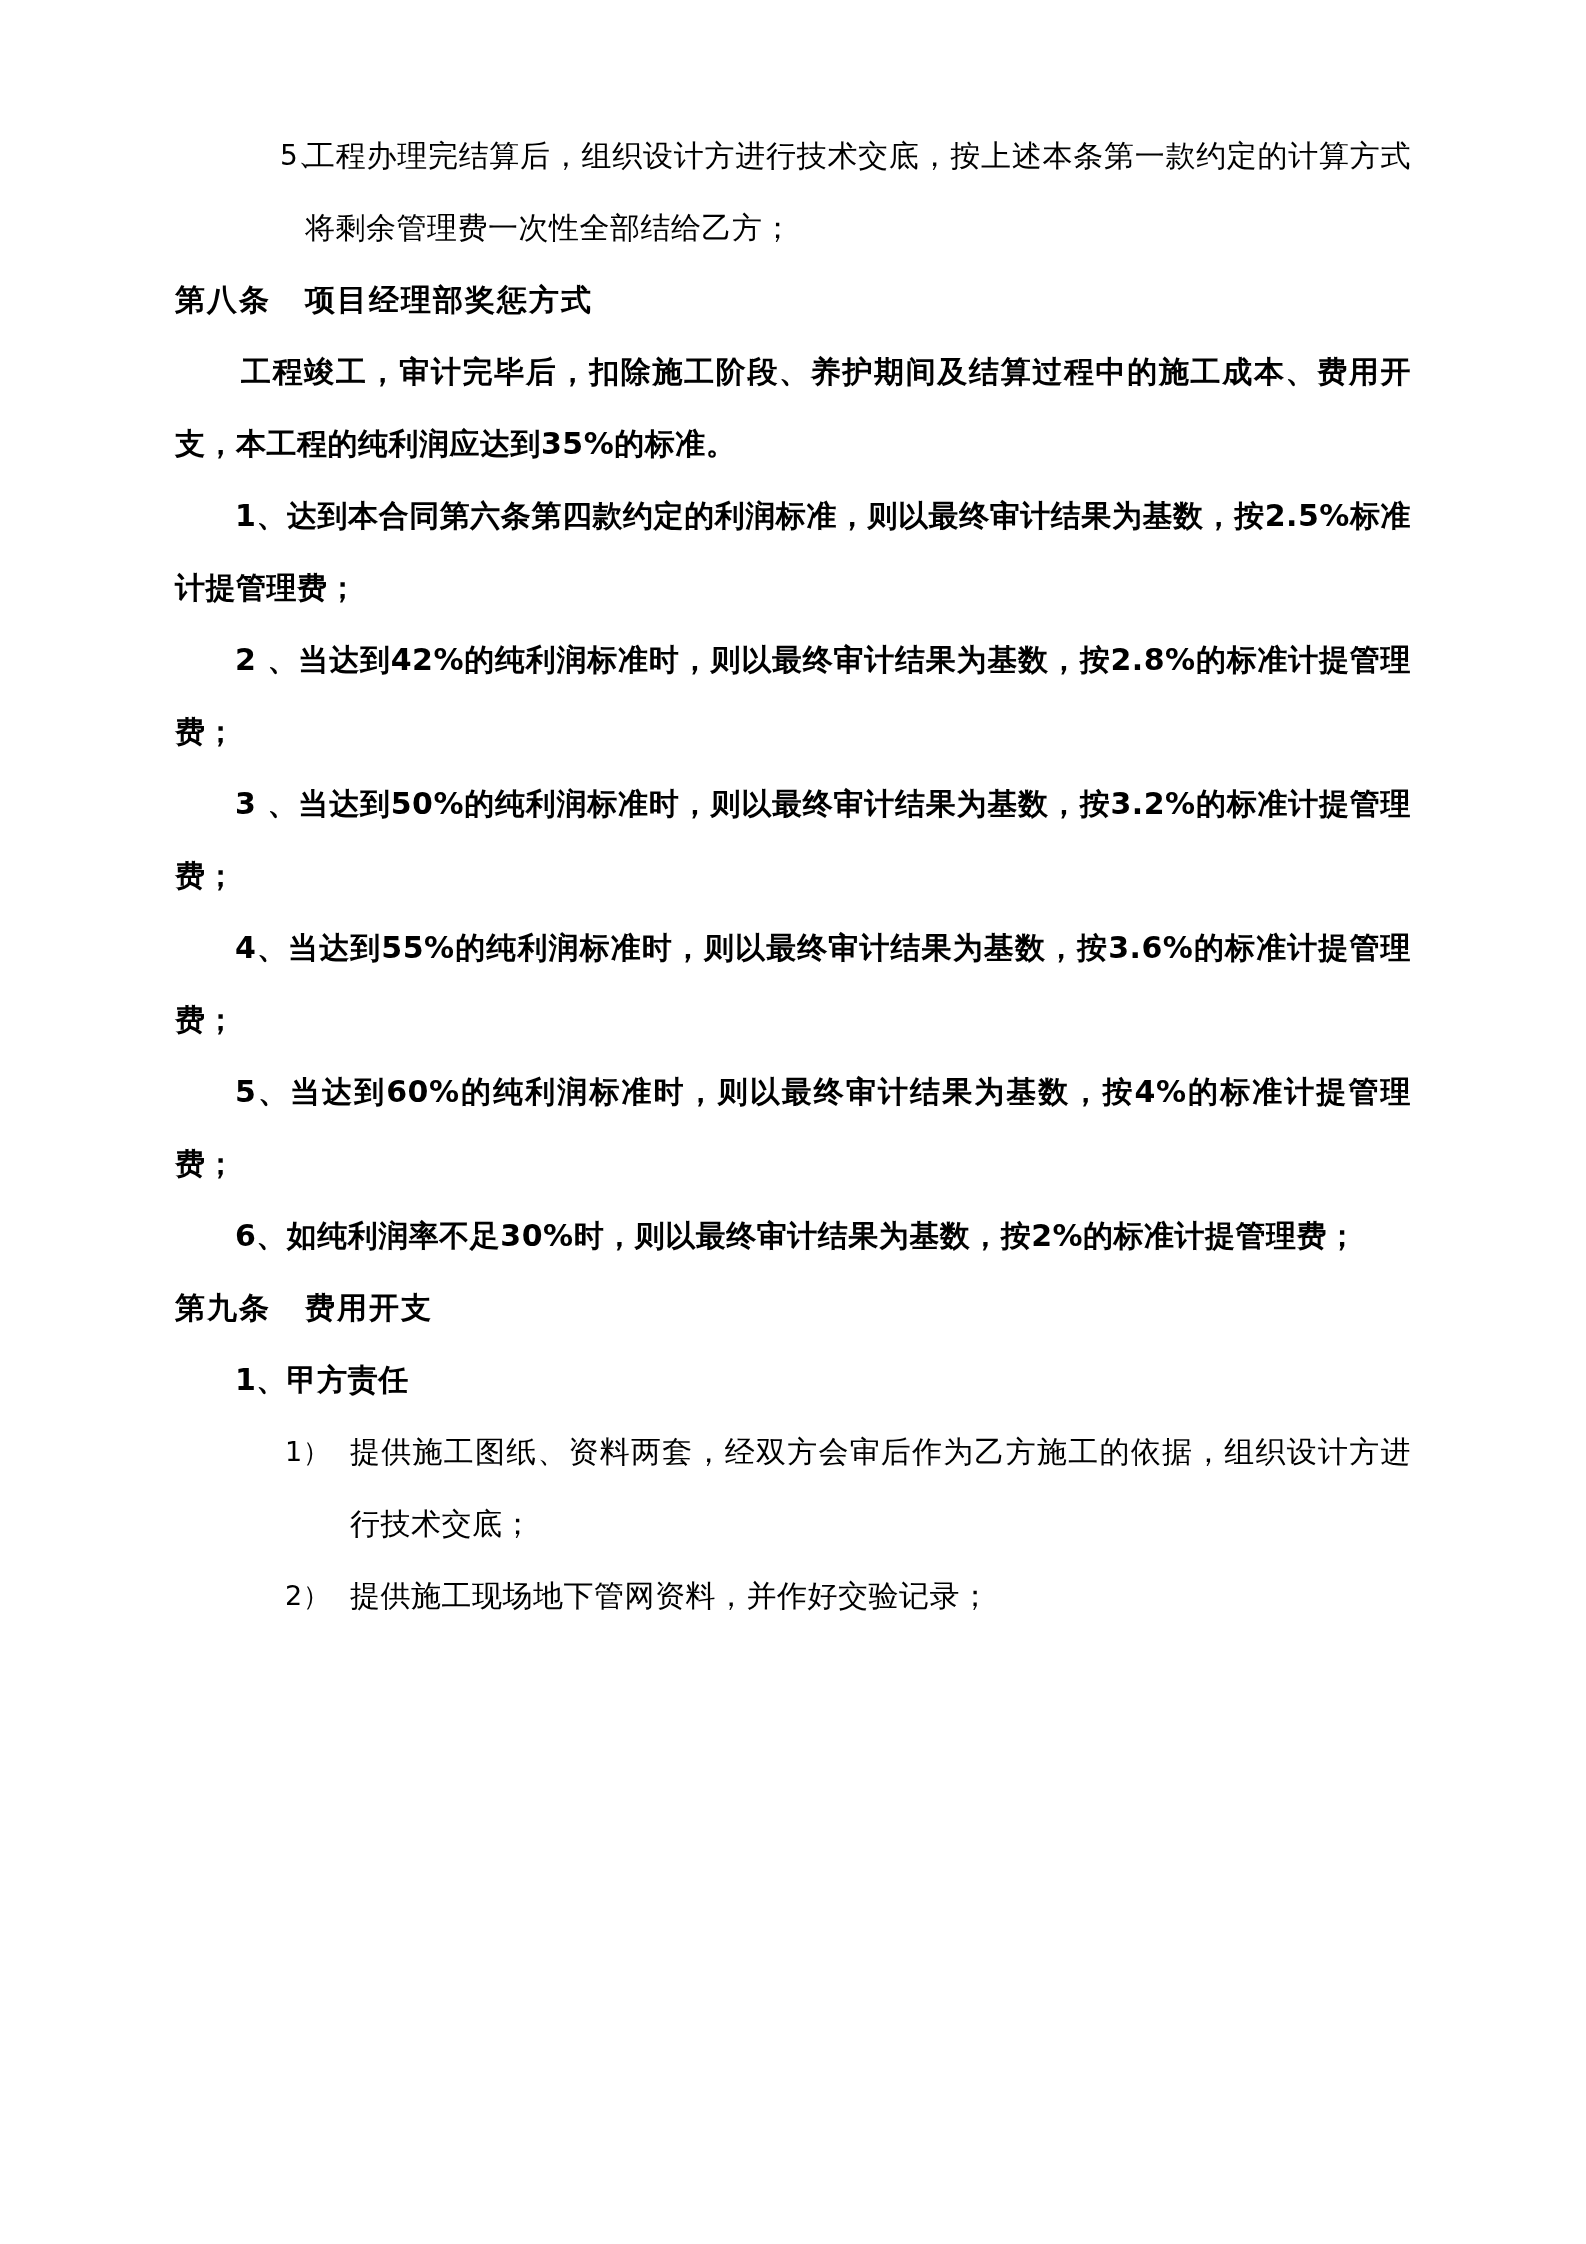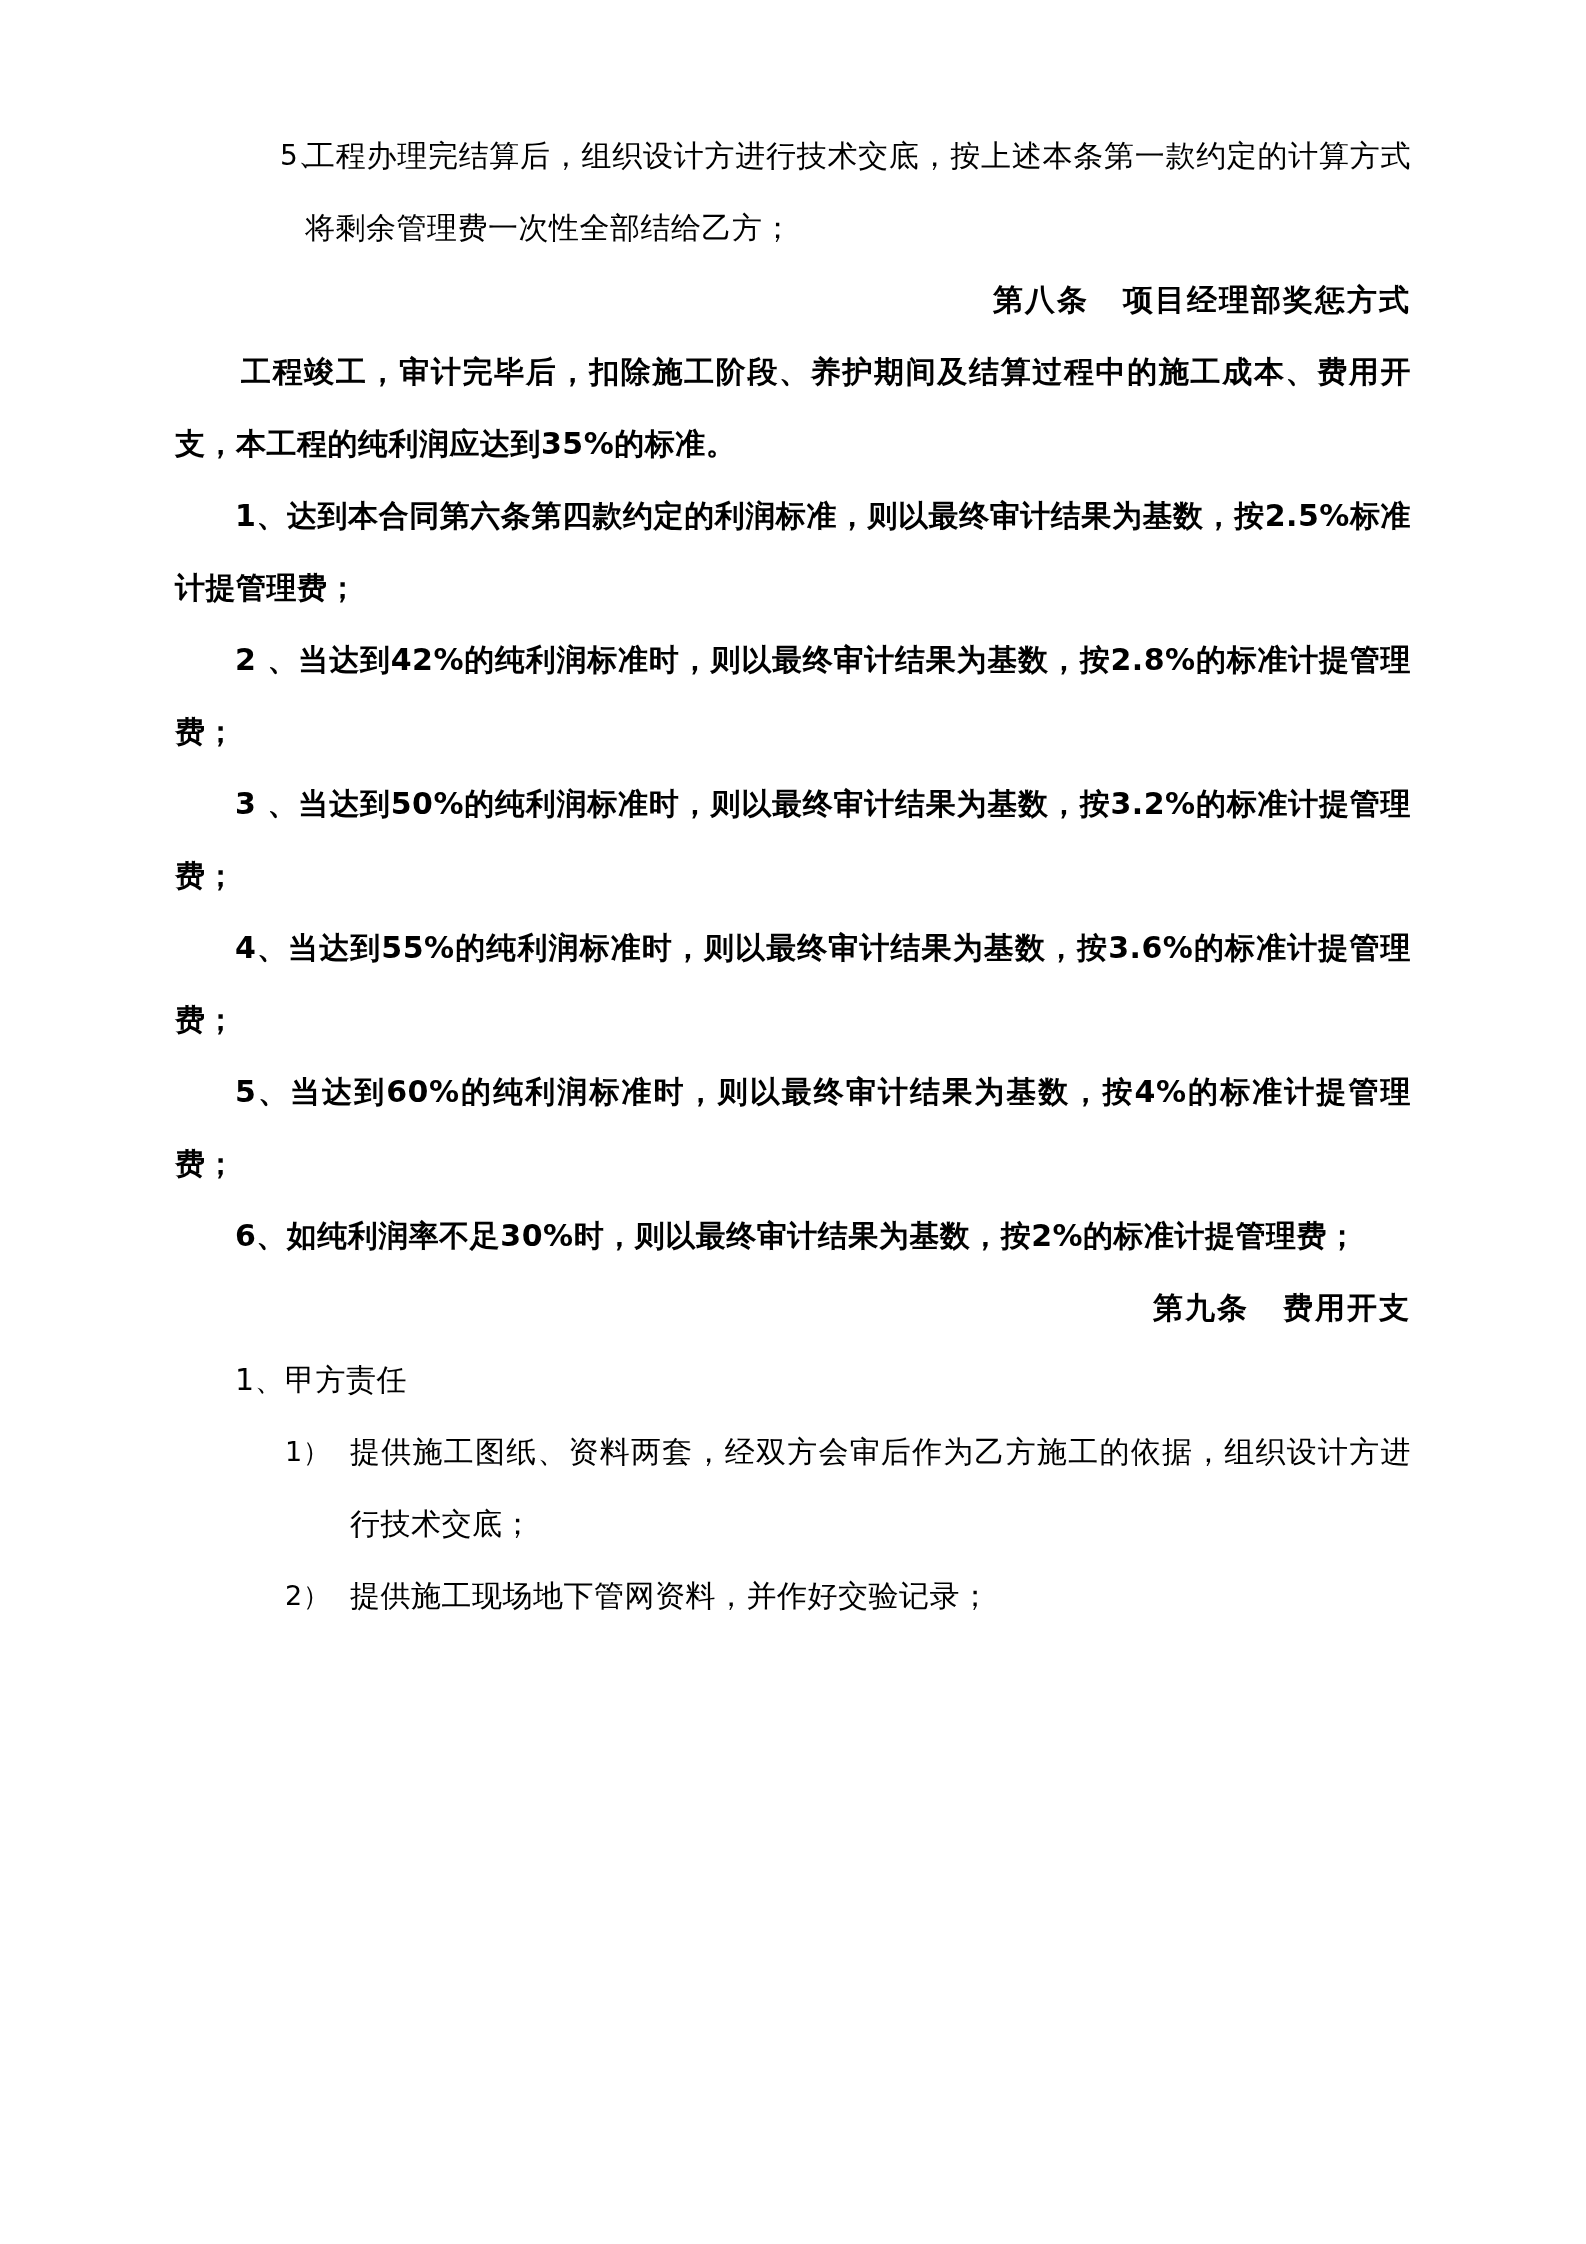--- a/index.html
+++ b/index.html
@@ -54,21 +54,21 @@
     width: 175px;
     box-sizing: border-box;
     padding-left: 110px;
     font-size: 27px;
   }
   .sub-item .body {
     flex: 1 1 auto;
     text-align: justify;
   }
   .heading {
-    text-align: right;
+    text-align: left;
     font-weight: bold;
     margin: 0;
     letter-spacing: 2px;
   }
   .heading .gap {
     display: inline-block;
     width: 34px;
   }
   .para {
     margin: 0;
@@ -78,21 +78,21 @@
   }
   .indent2 {
     text-indent: 66px;
   }
   .indent2b {
     text-indent: 60px;
   }
   .sec-label {
     margin: 0;
     text-indent: 60px;
-    font-weight: normal;
+    font-weight: bold;
   }
 </style>
 </head>
 <body>
 
 <div class="page">
   <div class="doc">
 
     <div class="hang-item">
       <span class="marker">5、</span>

